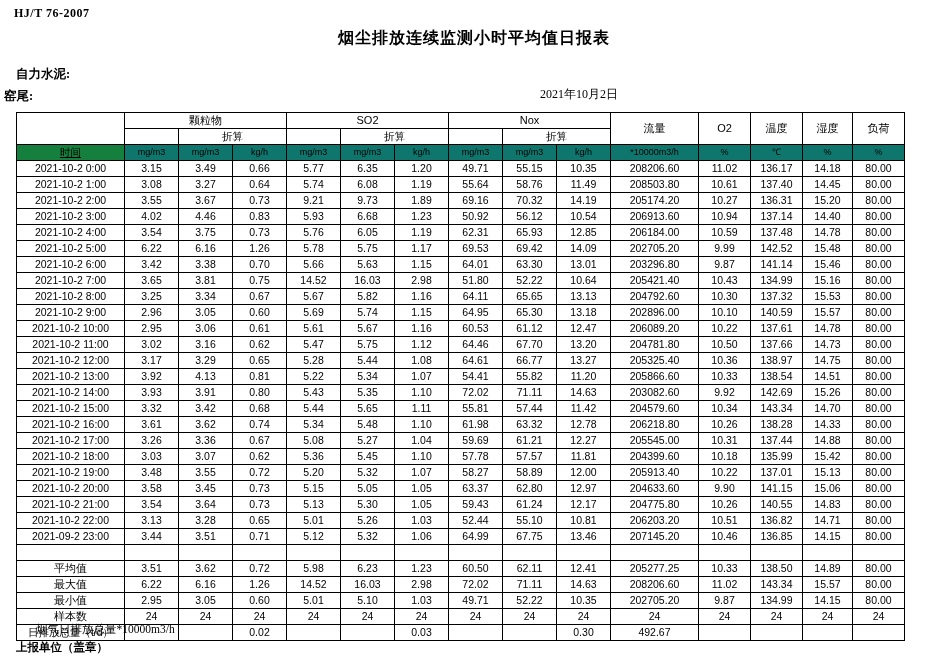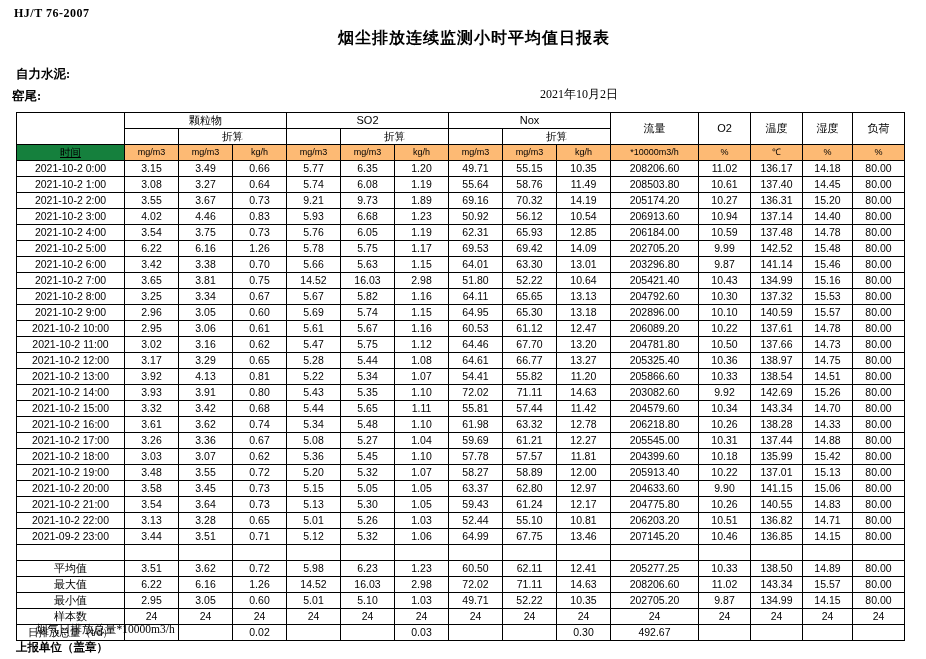--- a/index.html
+++ b/index.html
@@ -39,21 +39,21 @@
   .company {
     position: absolute;
     left: 16px;
     top: 66px;
     font-size: 12.5px;
     font-family: "Liberation Serif", serif;
     font-weight: bold;
   }
   .kiln {
     position: absolute;
-    left: 12px;
+    left: 4px;
     top: 88px;
     font-size: 12.5px;
     font-family: "Liberation Serif", serif;
     font-weight: bold;
   }
   .report-date {
     position: absolute;
     left: 540px;
     top: 86px;
     font-size: 12px;
@@ -72,21 +72,21 @@
     border: 1px solid #000000;
     text-align: center;
     vertical-align: middle;
     padding: 0;
     height: 15px;
     line-height: 15px;
     font-weight: normal;
     white-space: nowrap;
   }
   .hdr-green {
-    background: #fdba74;
+    background: #0f766e;
   }
   .hdr-plain {
     background: #ffffff;
   }
   .unit-row td {
     font-size: 9px;
     height: 13px;
     line-height: 13px;
   }
   .grp-hdr {

